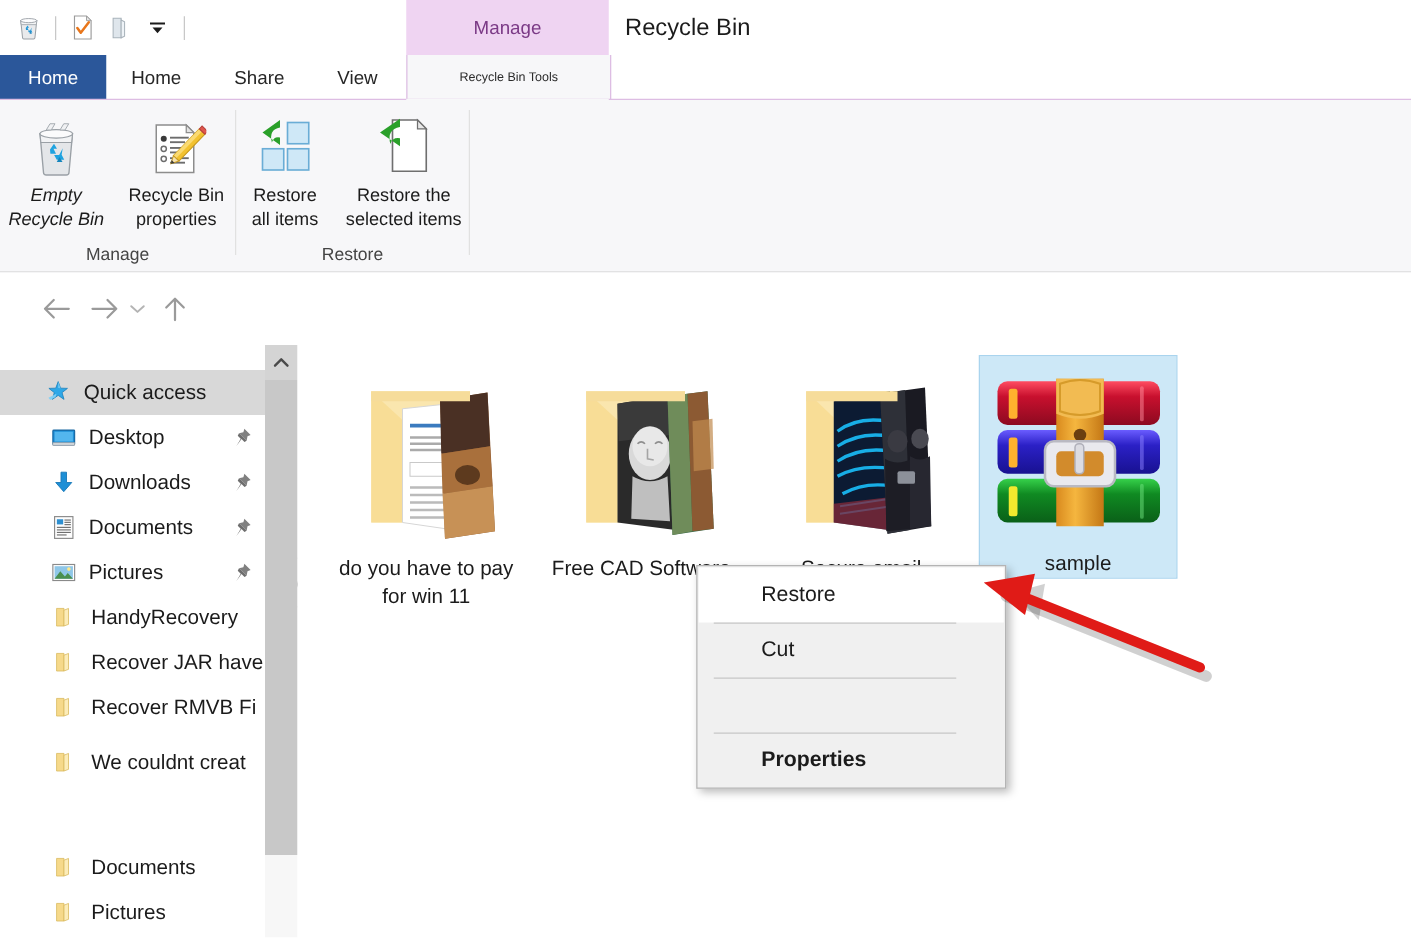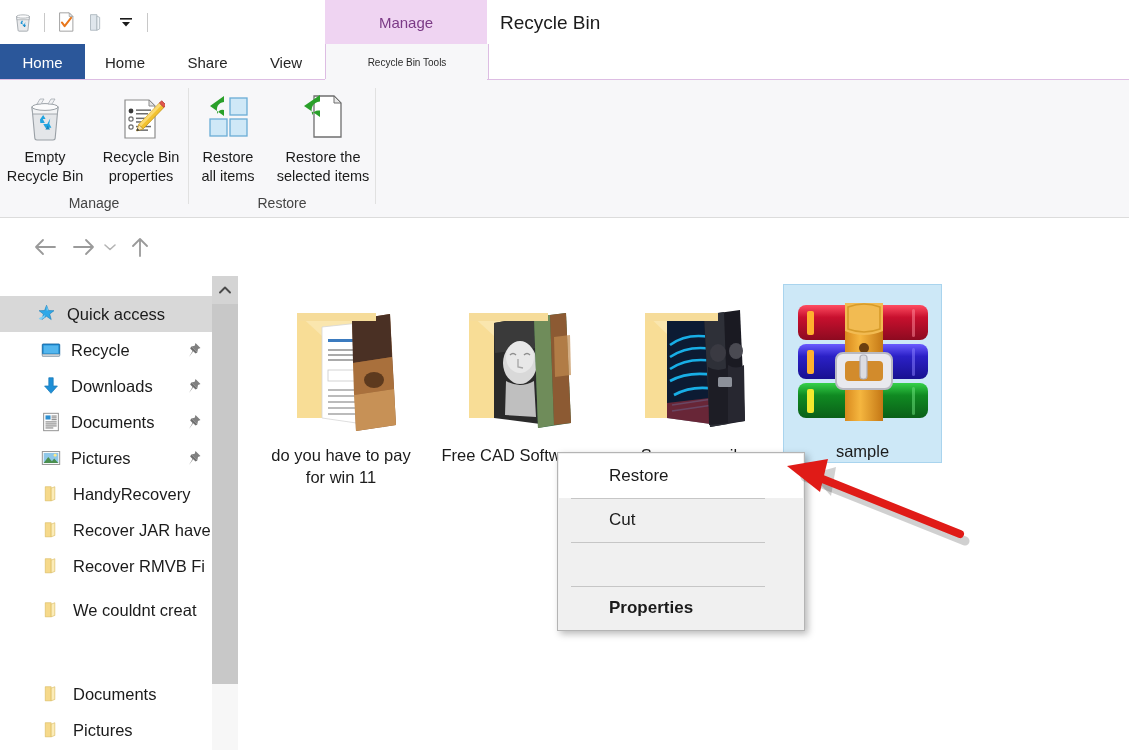--- a/index.html
+++ b/index.html
@@ -168,21 +168,21 @@
     <div class="tab" style="left:250px;width:72px;">View</div>
     <div class="tab-ctx">Recycle Bin Tools</div>
   </div>
   <div class="tab-underline"></div>
   <div class="tab-underline-gap"></div>
 
   <div class="ribbon">
 
     <div class="rgroup" style="left:0px;width:188px;">
       <div class="rgroup-items" style="justify-content:center;gap:6px;">
-        <div class="rbtn" style="width:88px;">
+        <div class="rbtn" style="width:88px;font-style:italic;">
           <div class="ico">
             <svg width="46" height="48" viewBox="0 0 46 48">
               <path d="M10 13 L36 13 L33.2 44 Q33.1 46 31 46 L15 46 Q12.9 46 12.8 44 Z" fill="#e4e6e9" stroke="#9aa0a6" stroke-width="1.1"></path>
               <path d="M10 13 L36 13 L35.3 20 L10.7 20 Z" fill="#f2f3f5" stroke="#9aa0a6" stroke-width="0.9"></path>
               <ellipse cx="23" cy="13" rx="13" ry="3.4" fill="#fbfbfc" stroke="#9aa0a6" stroke-width="1"></ellipse>
               <path d="M15 10 L18 5 L22 5 L19 10 Z" fill="#f0f1f3" stroke="#a6acb2" stroke-width="0.8"></path>
               <path d="M26 10 L29 5 L33 5 L30 10 Z" fill="#f0f1f3" stroke="#a6acb2" stroke-width="0.8"></path>
               <path d="M18 25.5 L21.2 21 L23.6 25 L20.8 25 L22.8 29 L18.3 29 Z" fill="#1fa3e0"></path>
               <path d="M28.2 24.5 L25.3 30 L21.3 30 L23.4 33.8 L29.4 33.8 L27.3 29.8 Z" fill="#1fa3e0"></path>
               <path d="M23.4 35.5 L28 35.5 L25.6 31.5 Z" fill="#1485bd"></path>
@@ -324,21 +324,21 @@
 
     <div class="sb-item" style="top:56px;">
       <div style="width:38px"></div>
       <div class="sb-ico">
         <svg width="22" height="22" viewBox="0 0 24 24">
           <rect x="2.5" y="5.5" width="19" height="13" rx="0.8" fill="#1e8fd6" stroke="#1766a0" stroke-width="1"></rect>
           <rect x="4" y="7" width="16" height="8.5" fill="#53b6ee"></rect>
           <rect x="2.5" y="16.5" width="19" height="2.3" fill="#cfd4d8" stroke="#9aa0a6" stroke-width="0.6"></rect>
         </svg>
       </div>
-      <span class="sb-lbl">Recycle</span>
+      <span class="sb-lbl">Desktop</span>
       <div class="sb-pin">
         <svg width="18" height="18" viewBox="0 0 18 18">
           <path d="M10.5 2 L15.5 7 L13 8 L12.3 11.6 L6.2 5.5 L9.7 4.8 Z" fill="#808080"></path>
           <path d="M6.2 5.5 L12.3 11.6 L10.6 12.6 L8.2 10.2 L4 16 L7.6 10 L5.2 7.6 Z" fill="#6e6e6e"></path>
         </svg>
       </div>
     </div>
 
     <div class="sb-item" style="top:92px;">
       <div style="width:38px"></div>

